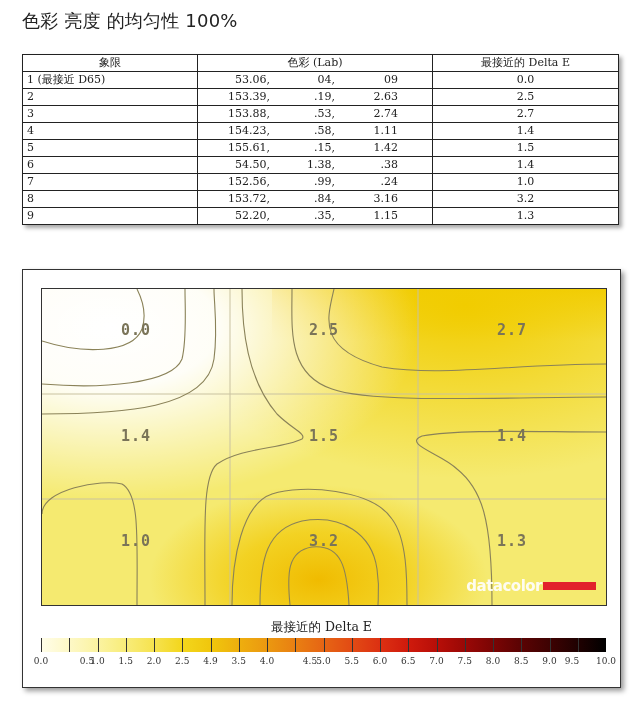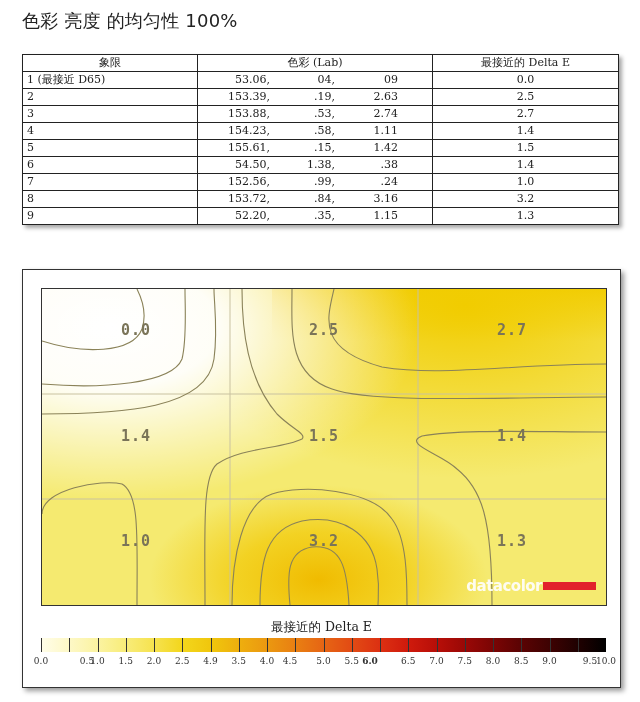--- a/index.html
+++ b/index.html
@@ -237,26 +237,26 @@
   <div class="ticks" id="ticks">
       <span style="left: 10px;">0.0</span>
       <span style="left: 56px;">0.5</span>
       <span style="left: 66.5px;">1.0</span>
       <span style="left: 94.75px;">1.5</span>
       <span style="left: 123px;">2.0</span>
       <span style="left: 151.25px;">2.5</span>
       <span style="left: 179.5px;">4.9</span>
       <span style="left: 207.75px;">3.5</span>
       <span style="left: 236px;">4.0</span>
-      <span style="left: 259px;">4.5</span>
+      <span style="left: 279px;">4.5</span>
       <span style="left: 292.5px;">5.0</span>
       <span style="left: 320.75px;">5.5</span>
-      <span style="left: 339px; font-weight: bold;">6.0</span>
+      <span style="left: 349px;">6.0</span>
       <span style="left: 377.25px;">6.5</span>
       <span style="left: 405.5px;">7.0</span>
       <span style="left: 433.75px;">7.5</span>
       <span style="left: 462px;">8.0</span>
       <span style="left: 490.25px;">8.5</span>
       <span style="left: 518.5px;">9.0</span>
-      <span style="left: 559px;">9.5</span>
+      <span style="left: 541px;">9.5</span>
       <span style="left: 575px;">10.0</span>
     </div>
 </div>
 
 </body></html>

